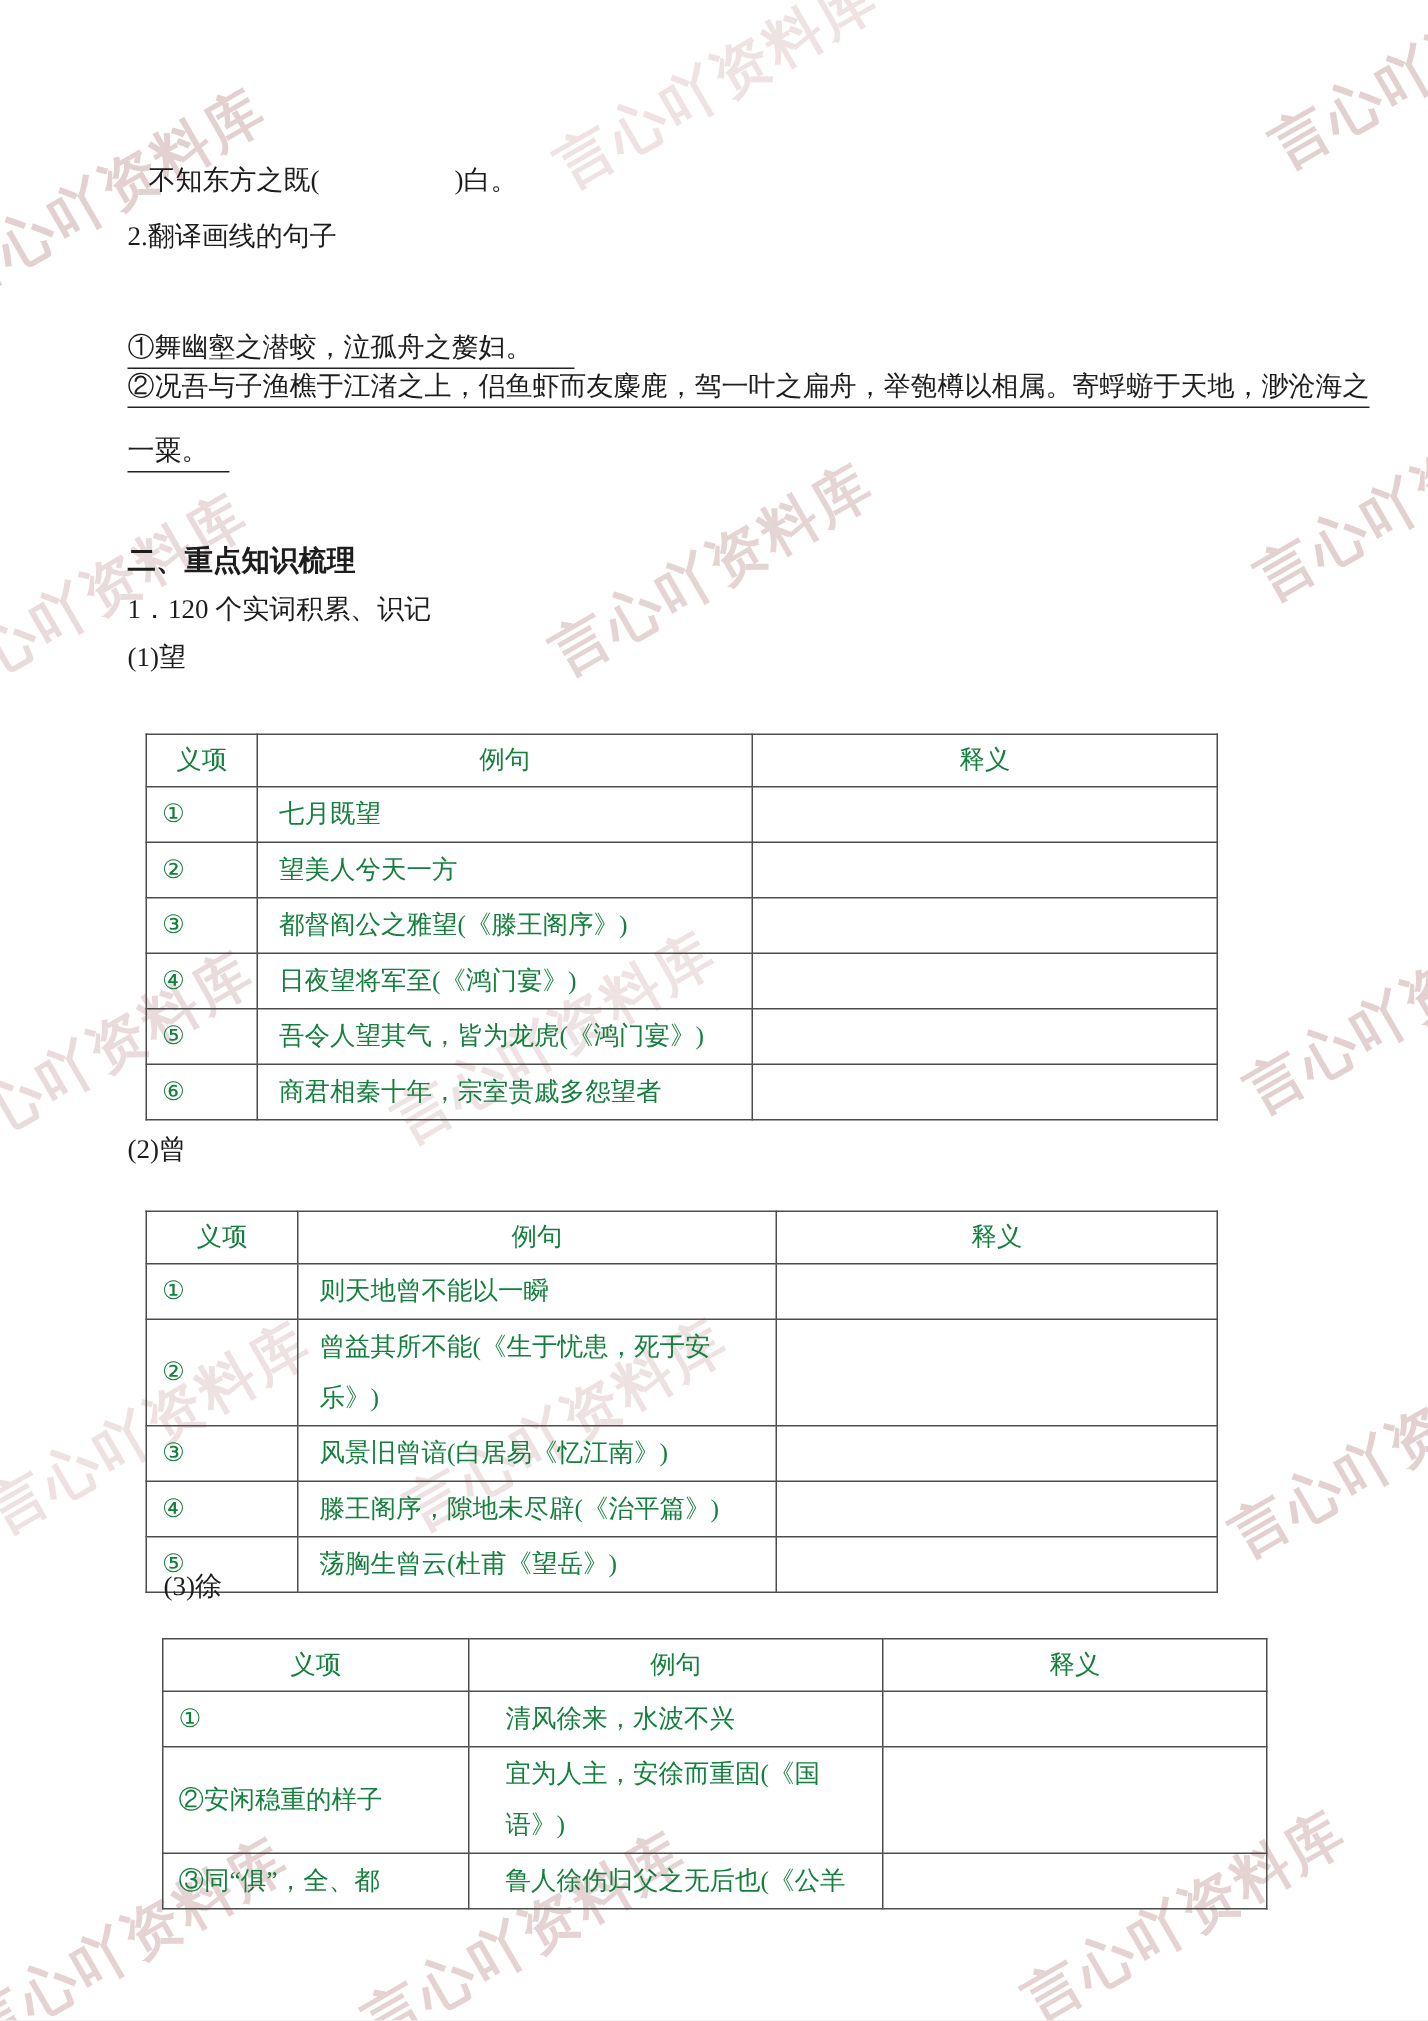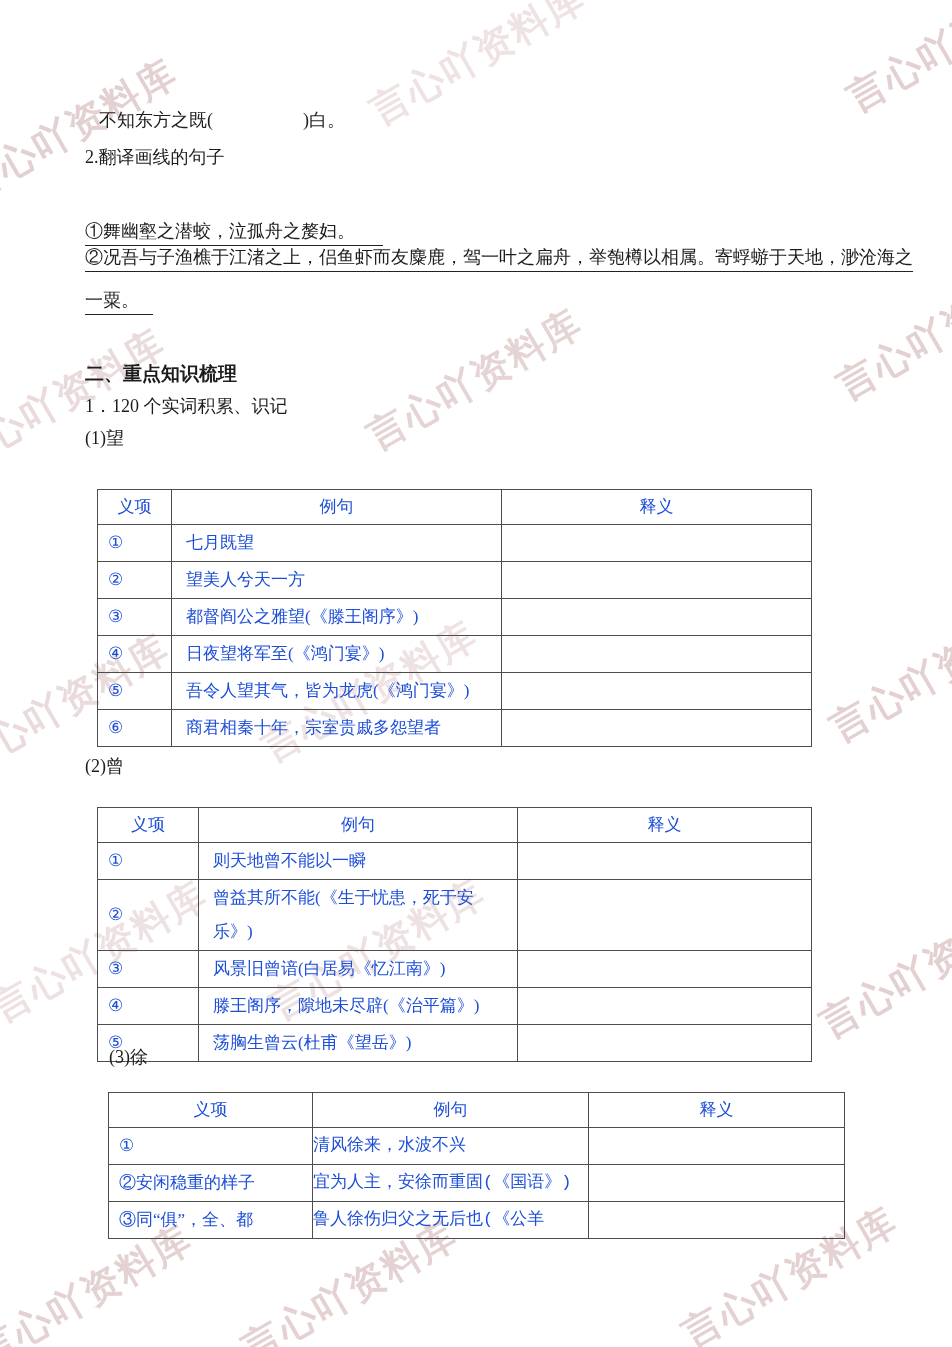--- a/index.html
+++ b/index.html
@@ -34,21 +34,21 @@
   .pad-end-sm{padding-right:14px;}
   .wrap-para{width:836px;line-height:43px;font-size:18px;}
   .sec-head{font-size:19px;font-weight:bold;}
   .sub-head{font-size:18px;}
   .tbl-label{font-size:18px;}
   
   table.wtab{
     border-collapse:collapse;
     table-layout:fixed;
     font-size:17px;
-    color:#1d4ed8;
+    color:#15803d;
   }
   table.wtab th,table.wtab td{
     border:1px solid #4d4d4d;
     font-weight:normal;
     line-height:2;
     overflow:hidden;
   }
   table.wtab th{height:31px;text-align:center;padding:0 2px;}
   table.wtab td{height:32px;text-align:left;vertical-align:middle;}
   table.wtab td:nth-child(1){padding-left:10px;padding-right:4px;}
@@ -56,21 +56,21 @@
   table.wtab td:nth-child(3){padding-left:8px;padding-right:4px;}
   #table-0{width:715px;}
   #table-0 th:nth-child(1){width:69px;}
   #table-0 th:nth-child(2){width:325px;}
   #table-1{width:715px;}
   #table-1 th:nth-child(1){width:96px;}
   #table-1 th:nth-child(2){width:314px;}
   #table-2{width:737px;}
   #table-2 th:nth-child(1){width:199px;}
   #table-2 th:nth-child(2){width:271px;}
-  #table-2 td:nth-child(2){padding-left:0;padding-right:2px;font-family:Liberation Mono, monospace;}
+  #table-2 td:nth-child(2){padding-left:24px;padding-right:2px;}
   
   #footer{
     left:0;width:100%;top:1287px;
     text-align:center;
     font-size:17px;
   }
 </style>
 </head>
 <body>
 

